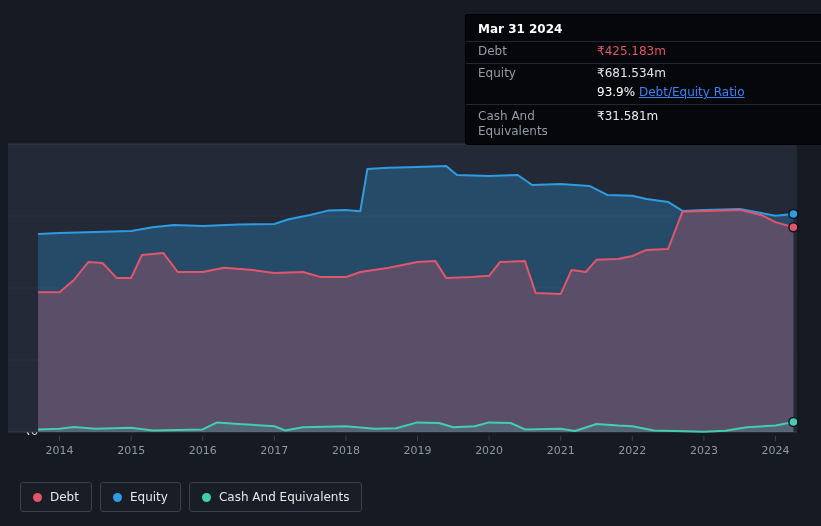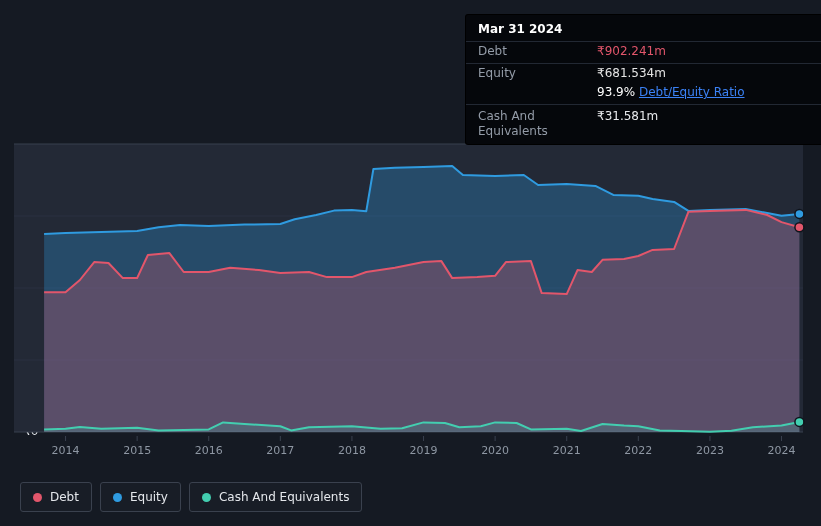--- a/index.html
+++ b/index.html
@@ -7,21 +7,21 @@
   body {
     background:#151a23;
     font-family:"DejaVu Sans","Liberation Sans",sans-serif;
     position:relative;
     overflow:hidden;
     color:#e6e9ed;
   }
   .y-label { position:absolute; font-size:12px; color:#e6e9ed; }
   #y-label-top { left:23px; top:122px;margin-top:29px; }
   #y-label-bottom { left:23px; top:424px; }
-  .chart-wrap { position:absolute; left:14px; top:144px; width:722px; height:318px; }
+  .chart-wrap { position:absolute; left:8px; top:144px; width:722px; height:318px; }
   .chart-wrap svg { overflow:visible; display:block; }
 
   .tooltip {
     position:absolute; left:466px; top:15px; width:384px;
     background:#05070b; border-radius:2px; font-size:12px; z-index:5;
     box-shadow:0 0 0 1px #000;
   }
   .tt-title { padding:7px 12px 5px; color:#ffffff; font-weight:bold; border-bottom:1px solid #222833; }
   .tt-row { display:flex; align-items:baseline; padding:2px 12px; line-height:15px; }
   .tt-row.bordered { border-bottom:1px solid #222833; padding-bottom:4px; }
@@ -84,21 +84,21 @@
       <text x="695.9237749546311" y="310" fill="#8e97a3" font-size="11" text-anchor="middle" font-family="&quot;DejaVu Sans&quot;,&quot;Liberation Sans&quot;,sans-serif">2023</text>
       <line x1="767.5208711433789" x2="767.5208711433789" y1="292" y2="297" stroke="#39414f" stroke-width="1"></line>
       <text x="767.5208711433789" y="310" fill="#8e97a3" font-size="11" text-anchor="middle" font-family="&quot;DejaVu Sans&quot;,&quot;Liberation Sans&quot;,sans-serif">2024</text>
     </svg>
 </div>
 
 <div class="tooltip">
   <div class="tt-title">Mar 31 2024</div>
   <div class="tt-row bordered">
     <span class="tt-label">Debt</span>
-    <span class="tt-value" style="color: rgb(226, 86, 107);">₹902.241m</span>
+    <span class="tt-value" style="color: rgb(226, 86, 107);">₹425.183m</span>
   </div>
   <div class="tt-row">
     <span class="tt-label">Equity</span>
     <span class="tt-value" style="color: #e5e5e5;">₹681.534m</span>
   </div>
   <div class="tt-row bordered">
     <span class="tt-label"></span>
     <span class="tt-value">
       <span class="tt-ratio-strong">93.9%</span>
       <span class="tt-ratio-label">Debt/Equity Ratio</span>

